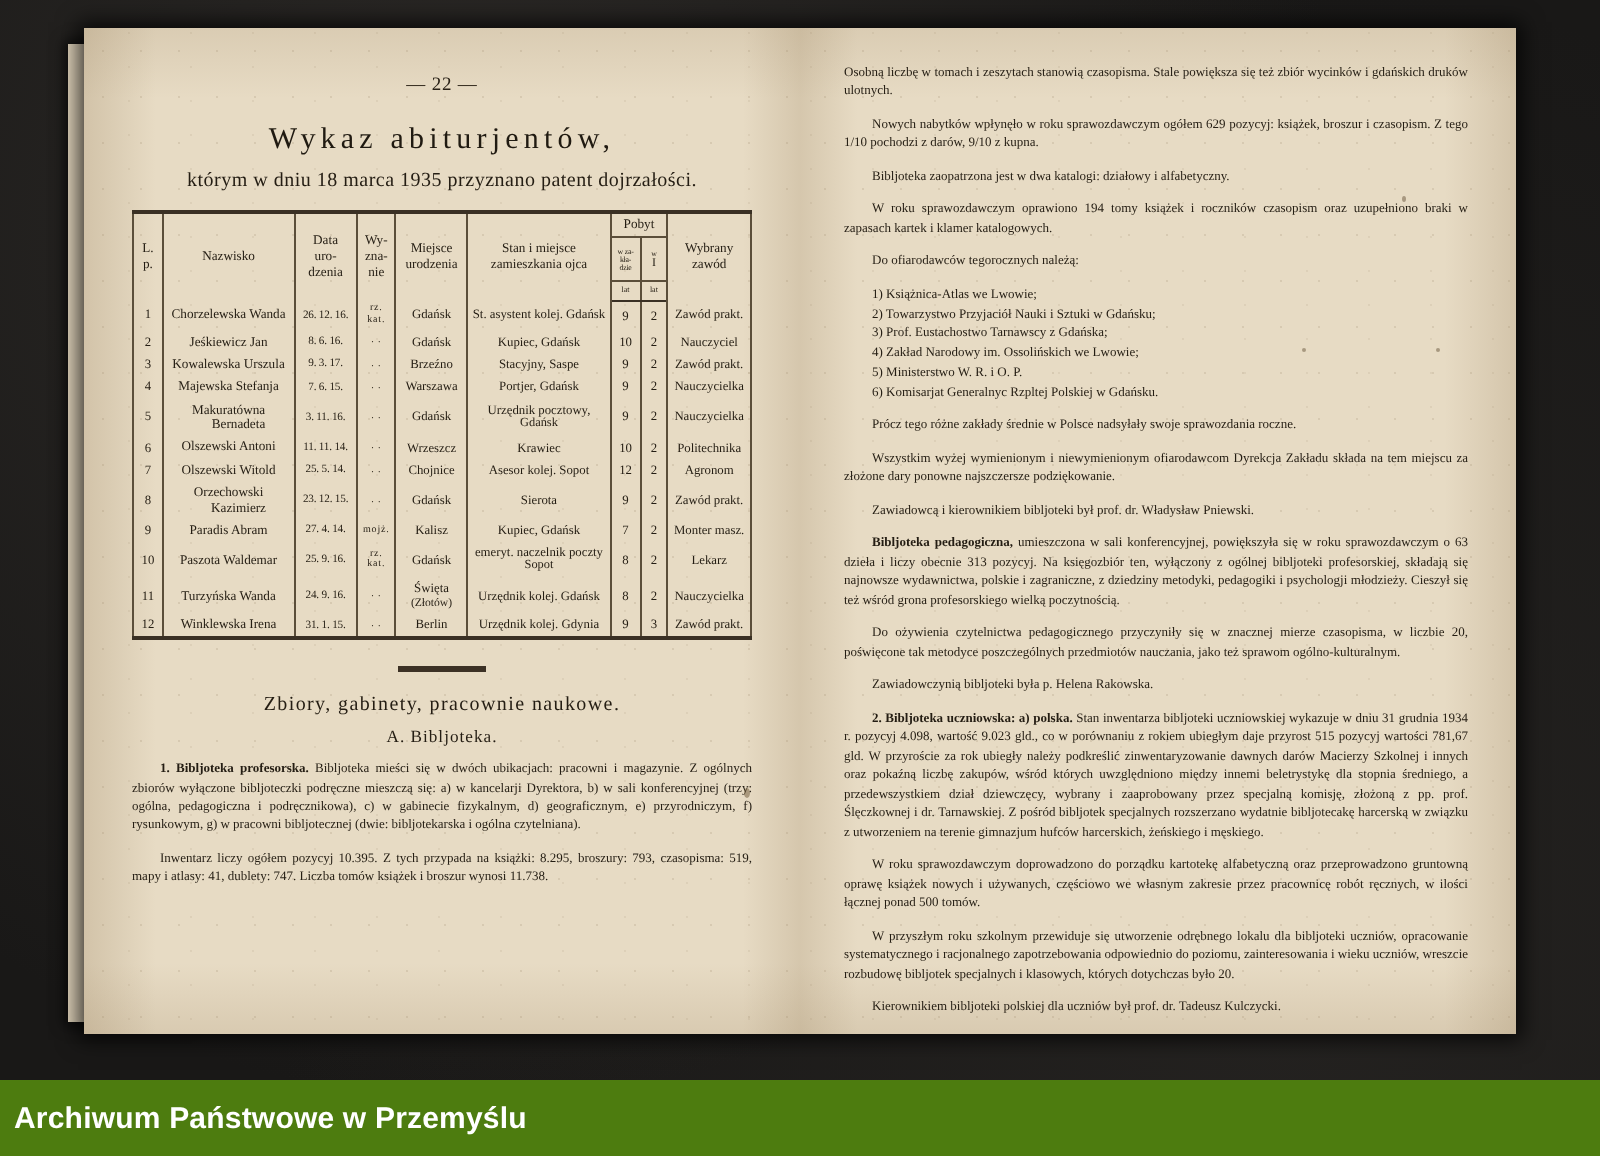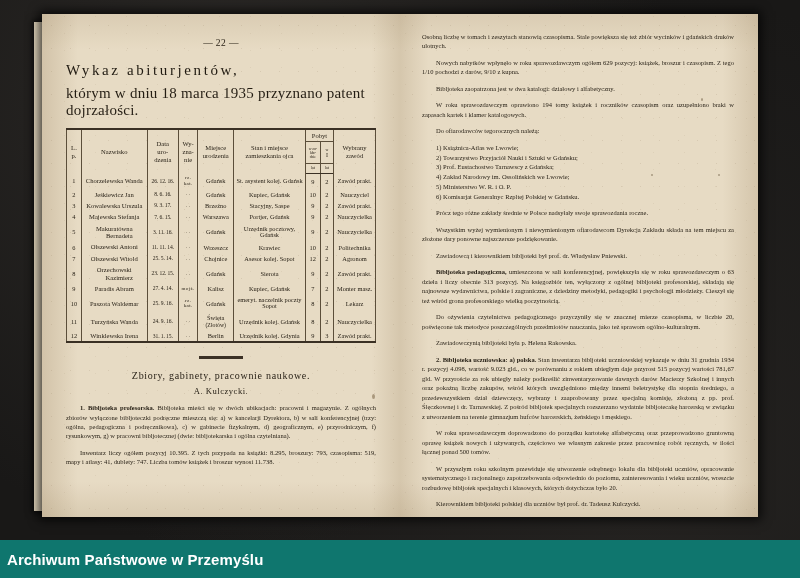--- a/index.html
+++ b/index.html
@@ -114,30 +114,30 @@
   .folio {
     text-align: center;
     font-size: 9.5px;
     letter-spacing: .4px;
     margin: 6px 0 14px 0;
     color: #2a2217;
   }
 
   
   .doc-title {
-    text-align: left;
+    text-align: center;
     font-size: 15px;
     letter-spacing: 2.6px;
     margin: 0 0 6px 0;
     font-weight: 400;
     color: #201a11;
   }
   .doc-subtitle {
-    text-align: left;
-    font-size: 15px;
+    text-align: center;
+    font-size: 10px;
     letter-spacing: .25px;
     margin: 0 0 9px 0;
     color: #241d13;
   }
 
   
   table.abi {
     width: 100%;
     border-collapse: collapse;
     font-size: 6.4px;
@@ -244,21 +244,21 @@
   }
   .lead-label { font-weight: 700; }
 
   
   #watermark {
     position: absolute;
     left: 0;
     bottom: 0;
     width: 800px;
     height: 38px;
-    background: #0f766e;
+    background: #4d7c0f;
     z-index: 10;
     display: flex;
     align-items: center;
   }
   #watermark .wm-text {
     color: #ffffff;
     font-family: "Liberation Sans", sans-serif;
     font-size: 15px;
     font-weight: 700;
     letter-spacing: .1px;
@@ -482,21 +482,21 @@
                 <td class="c-num"><span>9</span></td>
                 <td class="c-num"><span>3</span></td>
                 <td class="c-job"><span>Zawód prakt.</span></td>
               </tr>
             </tbody>
         </table>
 
         <div class="rule"></div>
 
         <h2 class="sec-title">Zbiory, gabinety, pracownie naukowe.</h2>
-        <h3 class="sec-sub">A. Kulczycki.</h3>
+        <h3 class="sec-sub">A. Bibljoteka.</h3>
 
         <p class="body">
           <b class="lead-label">1. Bibljoteka profesorska.</b><span> Bibljoteka mieści się w dwóch ubikacjach: pracowni i magazynie. Z ogólnych zbiorów wyłączone bibljoteczki podręczne mieszczą się: a) w kancelarji Dyrektora, b) w sali konferencyjnej (trzy: ogólna, pedagogiczna i podręcznikowa), c) w gabinecie fizykalnym, d) geograficznym, e) przyrodniczym, f) rysunkowym, g) w pracowni bibljotecznej (dwie: bibljotekarska i ogólna czytelniana).</span>
         </p>
         <p class="body">Inwentarz liczy ogółem pozycyj 10.395. Z tych przypada na książki: 8.295, broszury: 793, czasopisma: 519, mapy i atlasy: 41, dublety: 747. Liczba tomów książek i broszur wynosi 11.738.</p>
 
       </div>
     </div>
 
     <div class="page" id="page-right">

